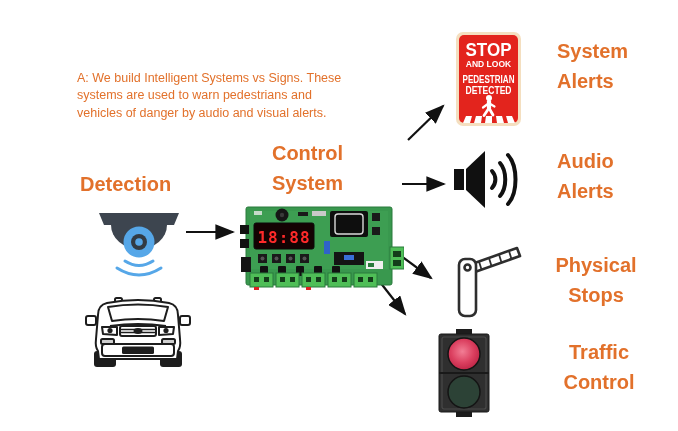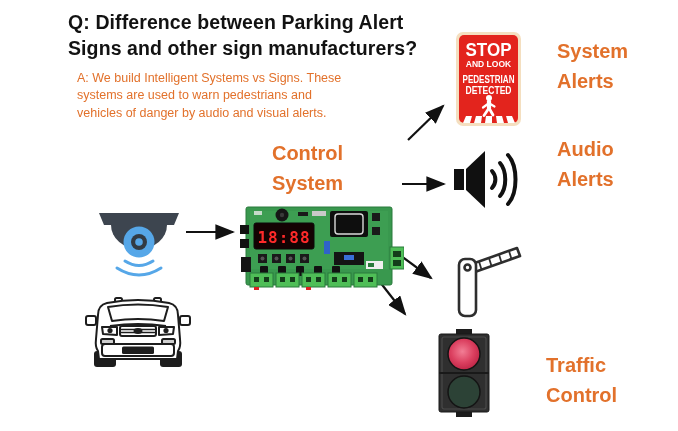--- a/index.html
+++ b/index.html
@@ -17,51 +17,52 @@
     font-size:12.5px;font-weight:normal;color:#E2712B;line-height:1.38;
     white-space:pre-line;
   }
   .node-label{
     position:absolute;color:#E2712B;font-weight:bold;font-size:20px;
     line-height:1.5;white-space:pre-line;
   }
   .lbl-detection{left:80px;top:169px;}
   .lbl-control{left:250px;top:138px;width:115px;text-align:center;}
   .lbl-visual{left:557px;top:36px;text-align:left;}
-  .lbl-audio{left:557px;top:134px;text-align:center;}
+  .lbl-audio{left:557px;top:146px;text-align:center;}
   .lbl-physical{left:544px;top:250px;width:104px;text-align:center;}
-  .lbl-traffic{left:546px;top:350px;width:106px;text-align:left;}
+  .lbl-traffic{left:546px;top:337px;width:106px;text-align:center;}
   .icon{position:absolute;}
   .ic-camera{left:92px;top:211px;}
   .ic-car{left:84px;top:287px;}
   .ic-board{left:240px;top:203px;}
   .ic-stop{left:456px;top:32px;}
   .ic-speaker{left:450px;top:147px;}
   .ic-barrier{left:443px;top:246px;}
   .ic-light{left:436px;top:329px;}
   .arrows{position:absolute;left:0;top:0;pointer-events:none;}
 </style>
 </head>
 <body>
 
 <div class="canvas">
 
-  <div class="q-title">Q: Difference between Parking Alert
-Signs and other sign manufacturers?</div>
 
   <div class="q-answer">A: We build Intelligent Systems vs Signs. These
 systems are used to warn pedestrians and
 vehicles of danger by audio and visual alerts.</div>
 
+  <div class="node-label lbl-detection">Detection</div>
   <div class="node-label lbl-control">Control
 System</div>
   <div class="node-label lbl-visual">System
 Alerts</div>
   <div class="node-label lbl-audio">Audio
 Alerts</div>
+  <div class="node-label lbl-physical">Physical
+Stops</div>
   <div class="node-label lbl-traffic">Traffic
 Control</div>
 
   <svg class="icon ic-camera" width="94" height="68" viewBox="0 0 94 68">
     <path d="M7,2 L87,2 L82,14 L12,14 Z" fill="#3D454F"></path>
     <path d="M19,14 A28,24 0 0 0 75,14 Z" fill="#3D454F"></path>
     <circle cx="47" cy="31" r="15.5" fill="#56A7E8"></circle>
     <circle cx="47" cy="31" r="8" fill="#323B44"></circle>
     <circle cx="47" cy="31" r="3.8" fill="#56A7E8"></circle>
     <path d="M33,50 Q47,59 61,50" fill="none" stroke="#56A7E8" stroke-width="3" stroke-linecap="round"></path>

